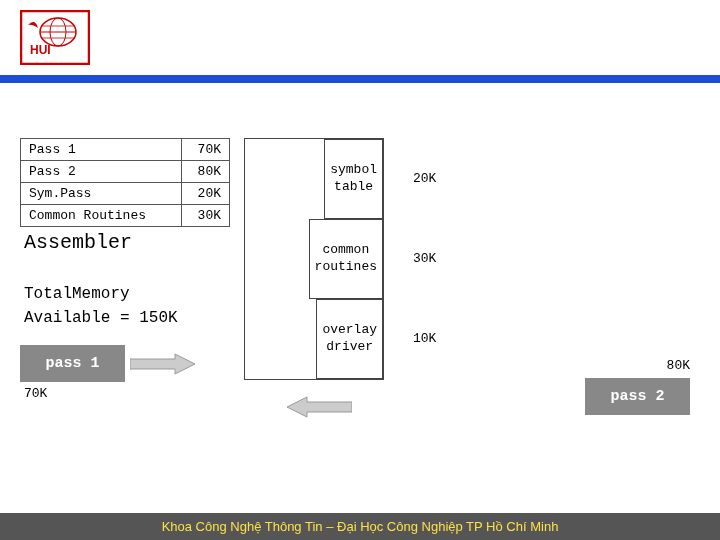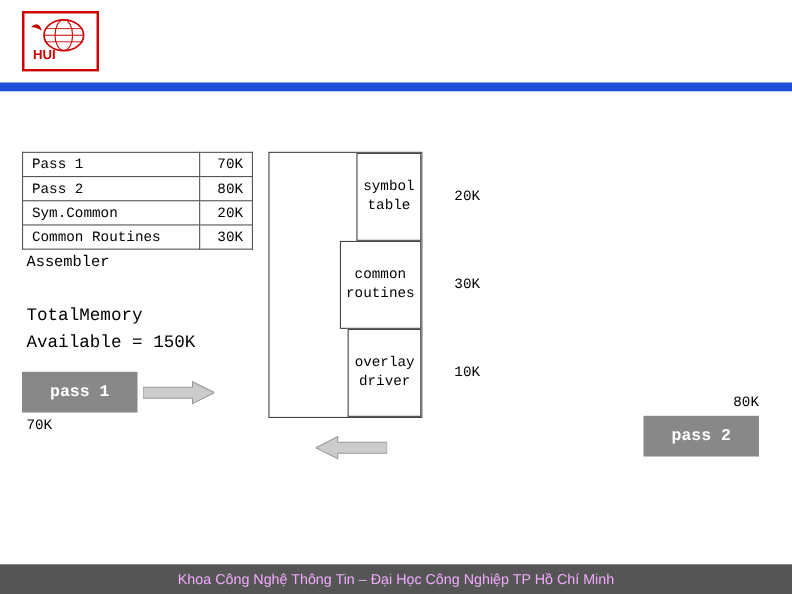--- a/index.html
+++ b/index.html
@@ -140,30 +140,30 @@
       <tbody>
           <tr>
         <td style="border:1px solid #555; padding:3px 8px;">Pass 1</td>
         <td style="border:1px solid #555; padding:3px 8px; text-align:right;">70K</td>
       </tr>
       <tr>
         <td style="border:1px solid #555; padding:3px 8px;">Pass 2</td>
         <td style="border:1px solid #555; padding:3px 8px; text-align:right;">80K</td>
       </tr>
       <tr>
-        <td style="border:1px solid #555; padding:3px 8px;">Sym.Common</td>
+        <td style="border:1px solid #555; padding:3px 8px;">Sym.Pass</td>
         <td style="border:1px solid #555; padding:3px 8px; text-align:right;">20K</td>
       </tr>
       <tr>
         <td style="border:1px solid #555; padding:3px 8px;">Common Routines</td>
         <td style="border:1px solid #555; padding:3px 8px; text-align:right;">30K</td>
       </tr>
     </tbody>
       </table>
-    <div style="font-family:'Courier New',monospace; font-size:14px; margin-top:4px; margin-left:4px;">Assembler</div>
+    <div style="font-family:'Courier New',monospace; font-size:20px; margin-top:4px; margin-left:4px;">Assembler</div>
 
     <div style="font-family:Liberation Mono, monospace; font-size:16px; margin-top:28px; margin-left:4px; line-height:1.5;">
       <div>TotalMemory</div>
       <div>Available = 150K</div>
     </div>
 
     <div class="bottom-row">
       <div style="background:#888; color:#fff; font-family:'Courier New',monospace; font-size:15px; font-weight:bold; padding:10px 15px; text-align:center; width:105px;">pass 1</div>
 
       <svg width="65" height="30" viewBox="0 0 65 30">
@@ -207,13 +207,13 @@
     </div>
 
     <div style="display:flex; flex-direction:column; align-items:flex-end; width:100%; margin-top:-20px; padding-right:10px;">
       <span style="font-family:'Courier New',monospace; font-size:13px; align-self:flex-end; margin-bottom:5px;">80K</span>
       <div style="background:#888; color:#fff; font-family:'Courier New',monospace; font-size:15px; font-weight:bold; padding:10px 15px; text-align:center; width:105px;">pass 2</div>
     </div>
   </div>
 
 </div>
 
-<div id="footer" style="position:absolute; bottom:0; left:0; right:0; background:#555; color:#f0abfc; text-align:center; font-size:13px; padding:6px; font-family:Arial,sans-serif;">Khoa Công Nghệ Thông Tin – Đại Học Công Nghiệp TP Hồ Chí Minh</div>
+<div id="footer" style="position:absolute; bottom:0; left:0; right:0; background:#555; color:#fde047; text-align:center; font-size:13px; padding:6px; font-family:Arial,sans-serif;">Khoa Công Nghệ Thông Tin – Đại Học Công Nghiệp TP Hồ Chí Minh</div>
 
 </body></html>

